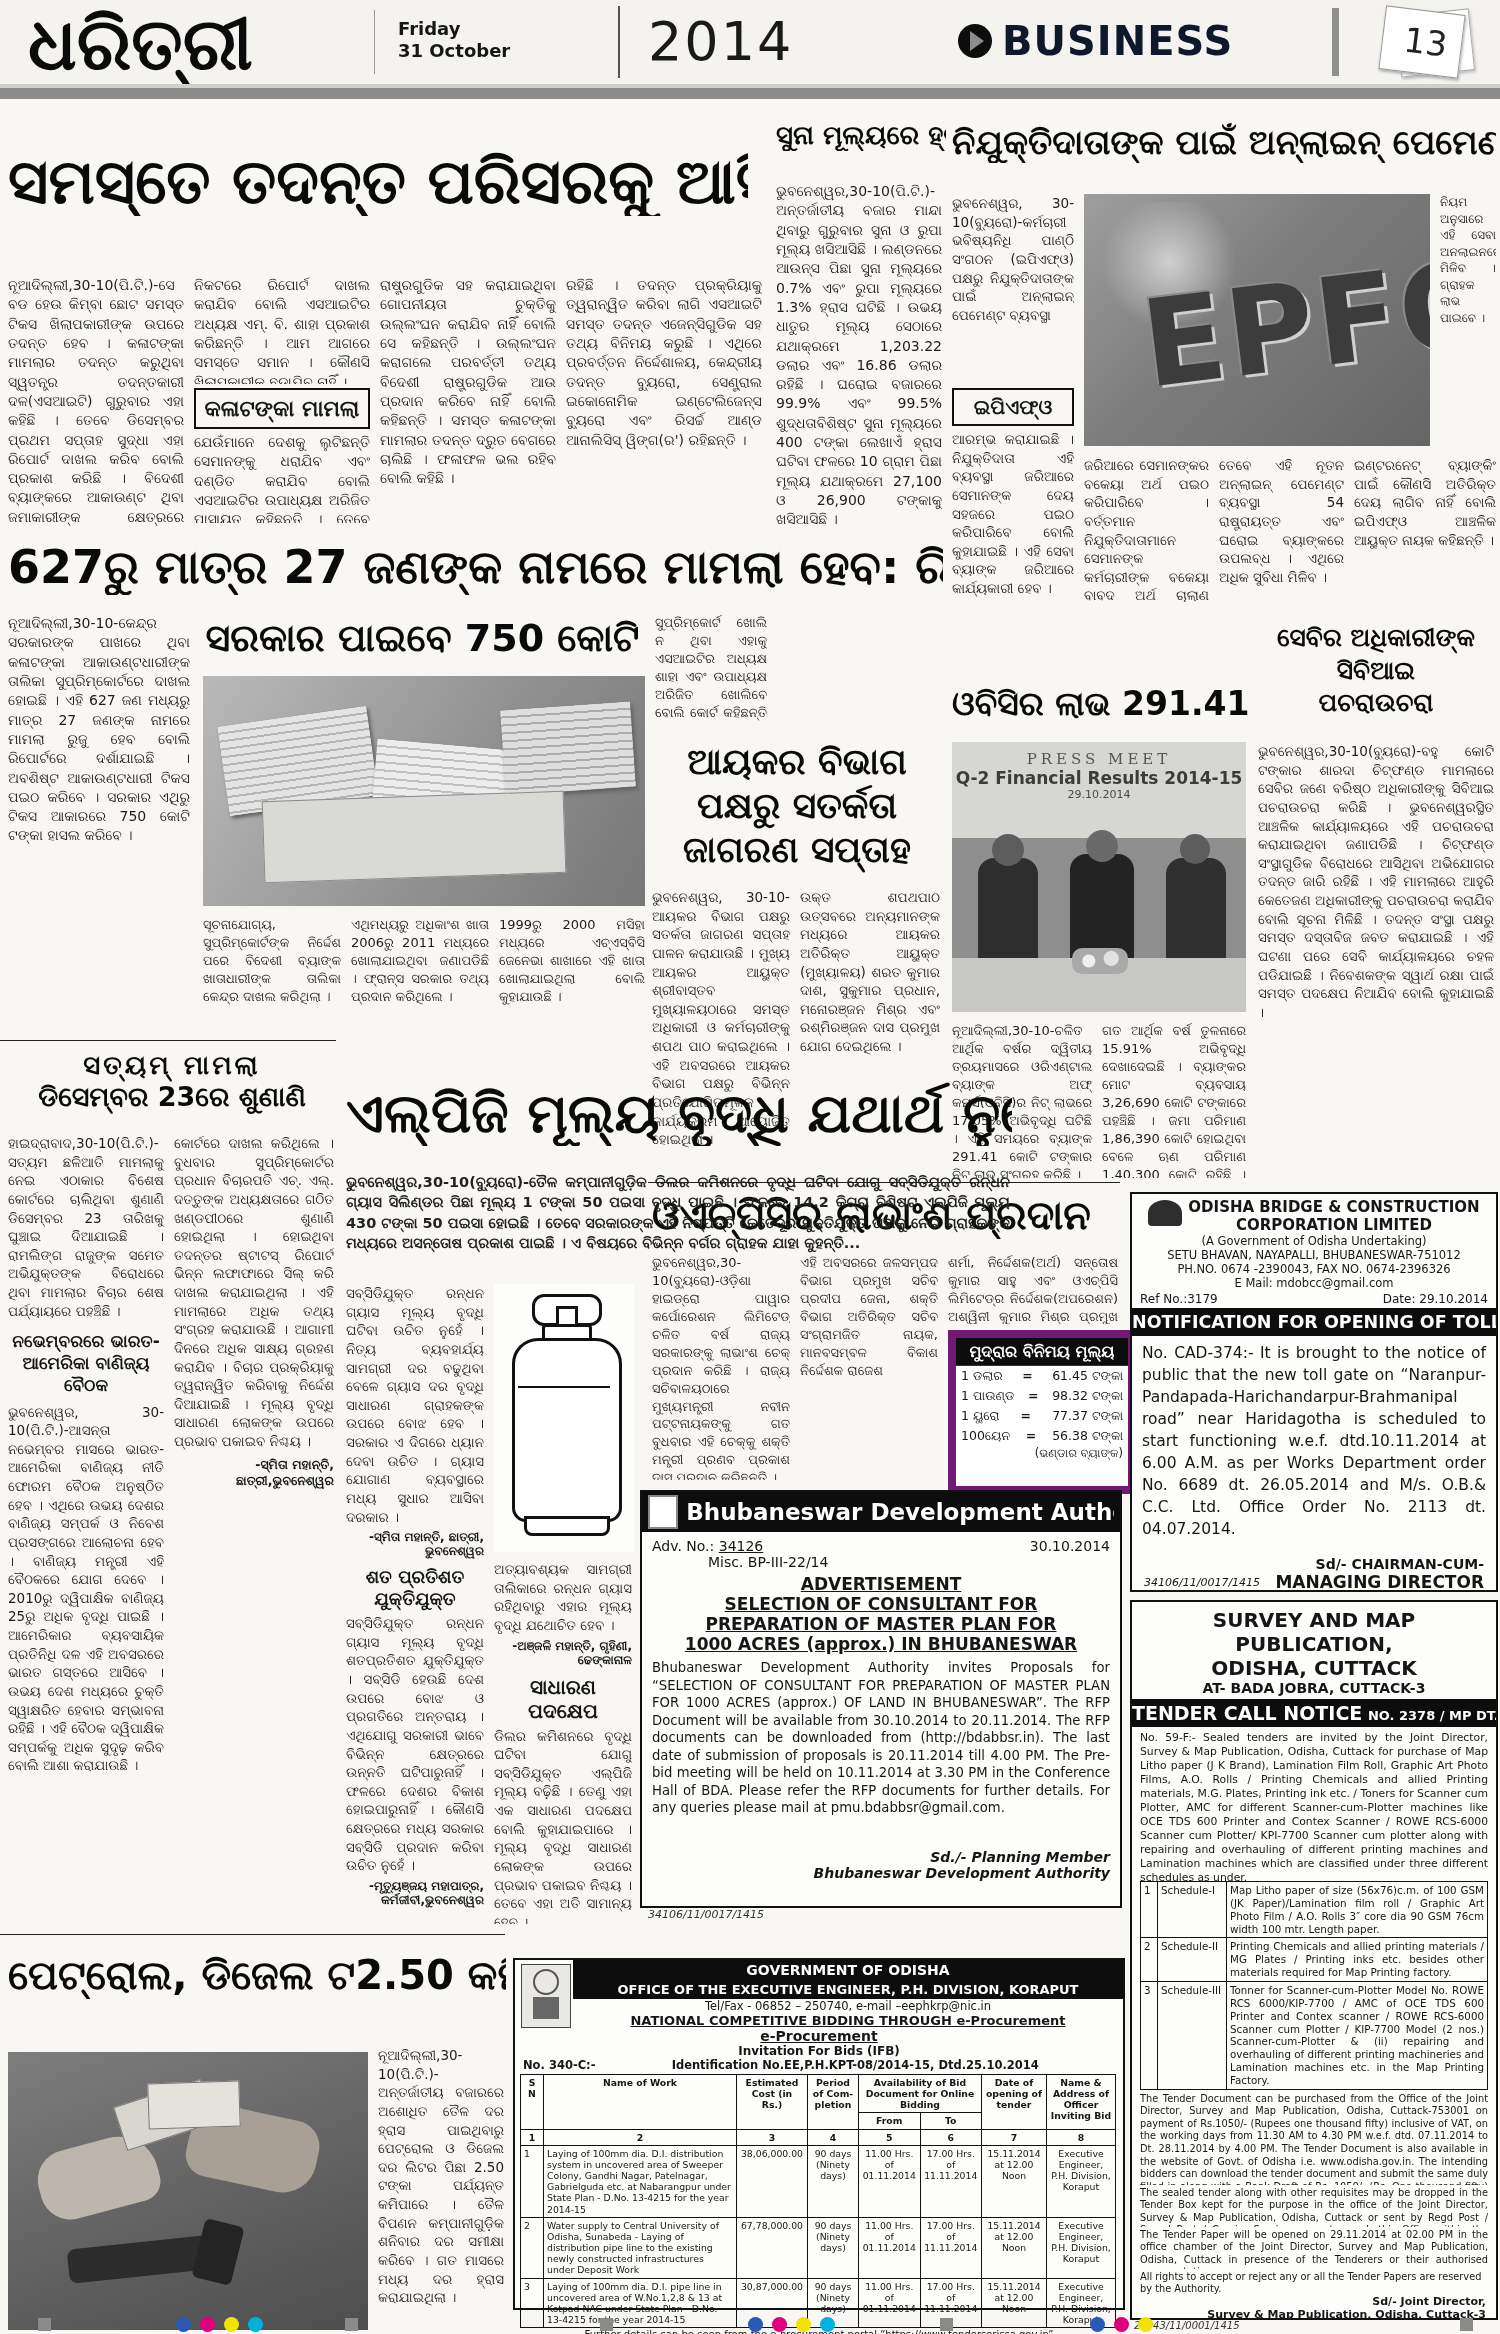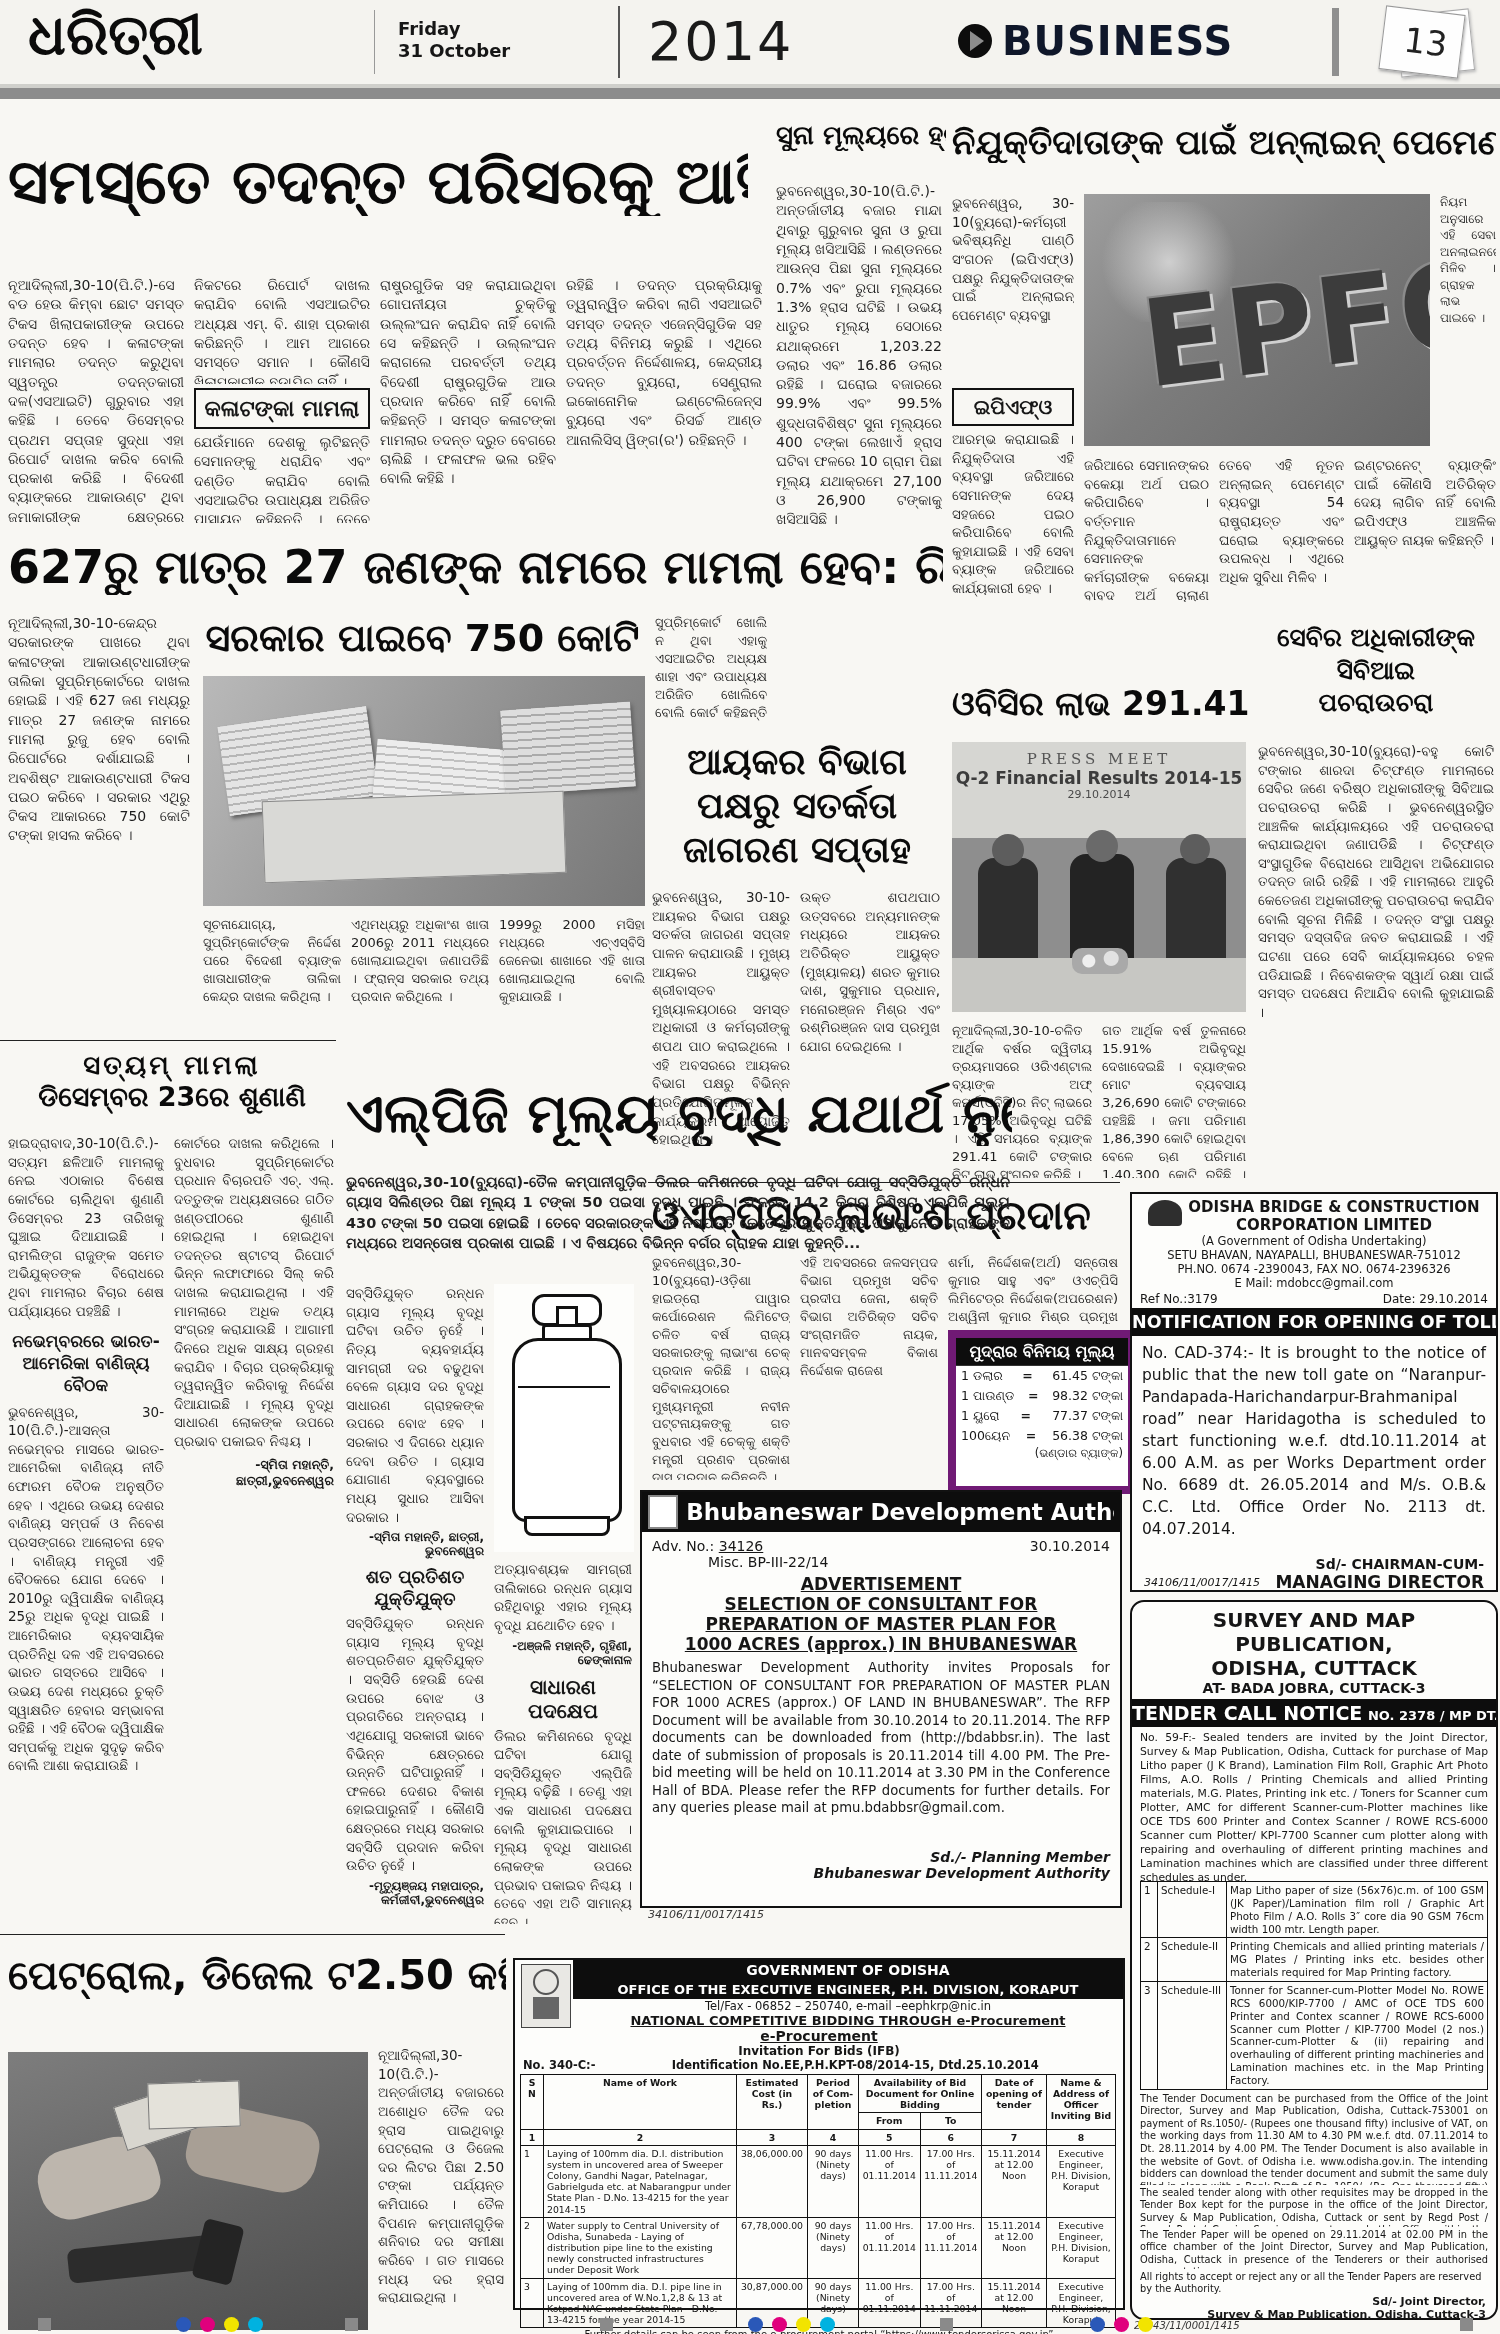--- a/index.html
+++ b/index.html
@@ -19,21 +19,21 @@
   .blackbar{background:#0d0d0d;color:#fff;font-weight:bold;text-align:center;}
   table{border-collapse:collapse;}
   .tt td,.tt th{border:1px solid #111;padding:2px 3px;vertical-align:top;}
 </style>
 </head>
 <body>
 
 <div id="page">
 
   <div class="a" style="left:0;top:0;width:1500px;height:84px;background:#f4f3ef;">
-    <div class="a b" style="left:28px;top:2px;font-size:56px;color:#0b0b0b;">ଧରିତ୍ରୀ</div>
+    <div class="a b" style="left:28px;top:2px;font-size:72px;color:#0b0b0b;">ଧରିତ୍ରୀ</div>
     <div class="a" style="left:374px;top:10px;width:1px;height:64px;background:#999;"></div>
     <div class="a b" style="left:398px;top:18px;font-size:18px;">Friday</div>
     <div class="a b" style="left:398px;top:40px;font-size:18px;">31 October</div>
     <div class="a" style="left:618px;top:6px;width:2px;height:72px;background:#555;"></div>
     <div class="a" style="left:648px;top:10px;font-size:54px;font-weight:400;letter-spacing:2px;color:#1a1a1a;">2014</div>
     <div class="a" style="left:958px;top:24px;width:34px;height:34px;border-radius:50%;background:#0d0d0d;"></div>
     <div class="a" style="left:970px;top:31px;width:0;height:0;border-left:14px solid #8d8d8d;border-top:10px solid transparent;border-bottom:10px solid transparent;"></div>
     <div class="a b" style="left:1002px;top:18px;font-size:40px;letter-spacing:1px;color:#0f172a;">BUSINESS</div>
     <div class="a" style="left:1332px;top:8px;width:7px;height:68px;background:#8f8f8f;"></div>
     <div class="a" style="left:1398px;top:12px;width:72px;height:60px;background:#fff;border:1px solid #aaa;transform:rotate(-6deg);box-shadow:1px 2px 3px #bbb;"></div>
@@ -244,21 +244,21 @@
     </div>
     <div class="blackbar" style="font-size:17.5px;padding:4px 0;margin-top:2px;white-space:nowrap;overflow:hidden;">NOTIFICATION FOR OPENING OF TOLL GATE</div>
     <div class="j" style="font-size:15.5px;line-height:1.42;padding:6px 10px 0;height:214px;overflow:hidden;">No. CAD-374:- It is brought to the notice of public that the new toll gate on “Naranpur-Pandapada-Harichandarpur-Brahmanipal road” near Haridagotha is scheduled to start functioning w.e.f. dtd.10.11.2014 at 6.00 A.M. as per Works Department order No. 6689 dt. 26.05.2014 and M/s. O.B.&amp; C.C. Ltd. Office Order No. 2113 dt. 04.07.2014.</div>
     <div class="b" style="text-align:right;font-size:14px;padding-right:12px;">Sd/- CHAIRMAN-CUM-</div>
     <div style="display:flex;justify-content:space-between;align-items:center;padding:0 12px;">
       <span style="font-size:11px;font-style:italic;">34106/11/0017/1415</span>
       <span class="b" style="font-size:17px;">MANAGING DIRECTOR</span>
     </div>
   </div>
 
-  <div class="a adbox" style="left:1130px;top:1600px;width:364px;height:716px;border-radius:14px;">
+  <div class="a adbox" style="left:1130px;top:1600px;width:364px;height:716px;">
     <div class="b c" style="font-size:20px;margin-top:6px;">SURVEY AND MAP PUBLICATION,</div>
     <div class="b c" style="font-size:20px;">ODISHA, CUTTACK</div>
     <div class="b c" style="font-size:14px;">AT- BADA JOBRA, CUTTACK-3</div>
     <div class="blackbar" style="padding:3px 0;margin-top:3px;white-space:nowrap;overflow:hidden;">
       <span style="font-size:19px;">TENDER CALL NOTICE</span>
       <span style="font-size:13px;">NO. 2378 / MP DT. 27.10.2014</span>
     </div>
     <div class="j" style="font-size:10.8px;line-height:1.3;padding:4px 8px 2px;height:148px;overflow:hidden;">No. 59-F:- Sealed tenders are invited by the Joint Director, Survey &amp; Map Publication, Odisha, Cuttack for purchase of Map Litho paper (J K Brand), Lamination Film Roll, Graphic Art Photo Films, A.O. Rolls / Printing Chemicals and allied Printing materials, M.G. Plates, Printing ink etc. / Toners for Scanner cum Plotter, AMC for different Scanner-cum-Plotter machines like OCE TDS 600 Printer and Contex Scanner / ROWE RCS-6000 Scanner cum Plotter/ KPI-7700 Scanner cum plotter along with repairing and overhauling of different printing machines and Lamination machines which are classified under three different schedules as under.</div>
     <table class="tt" style="width:348px;margin:0 8px;font-size:10.3px;line-height:1.25;">
       <tbody>

